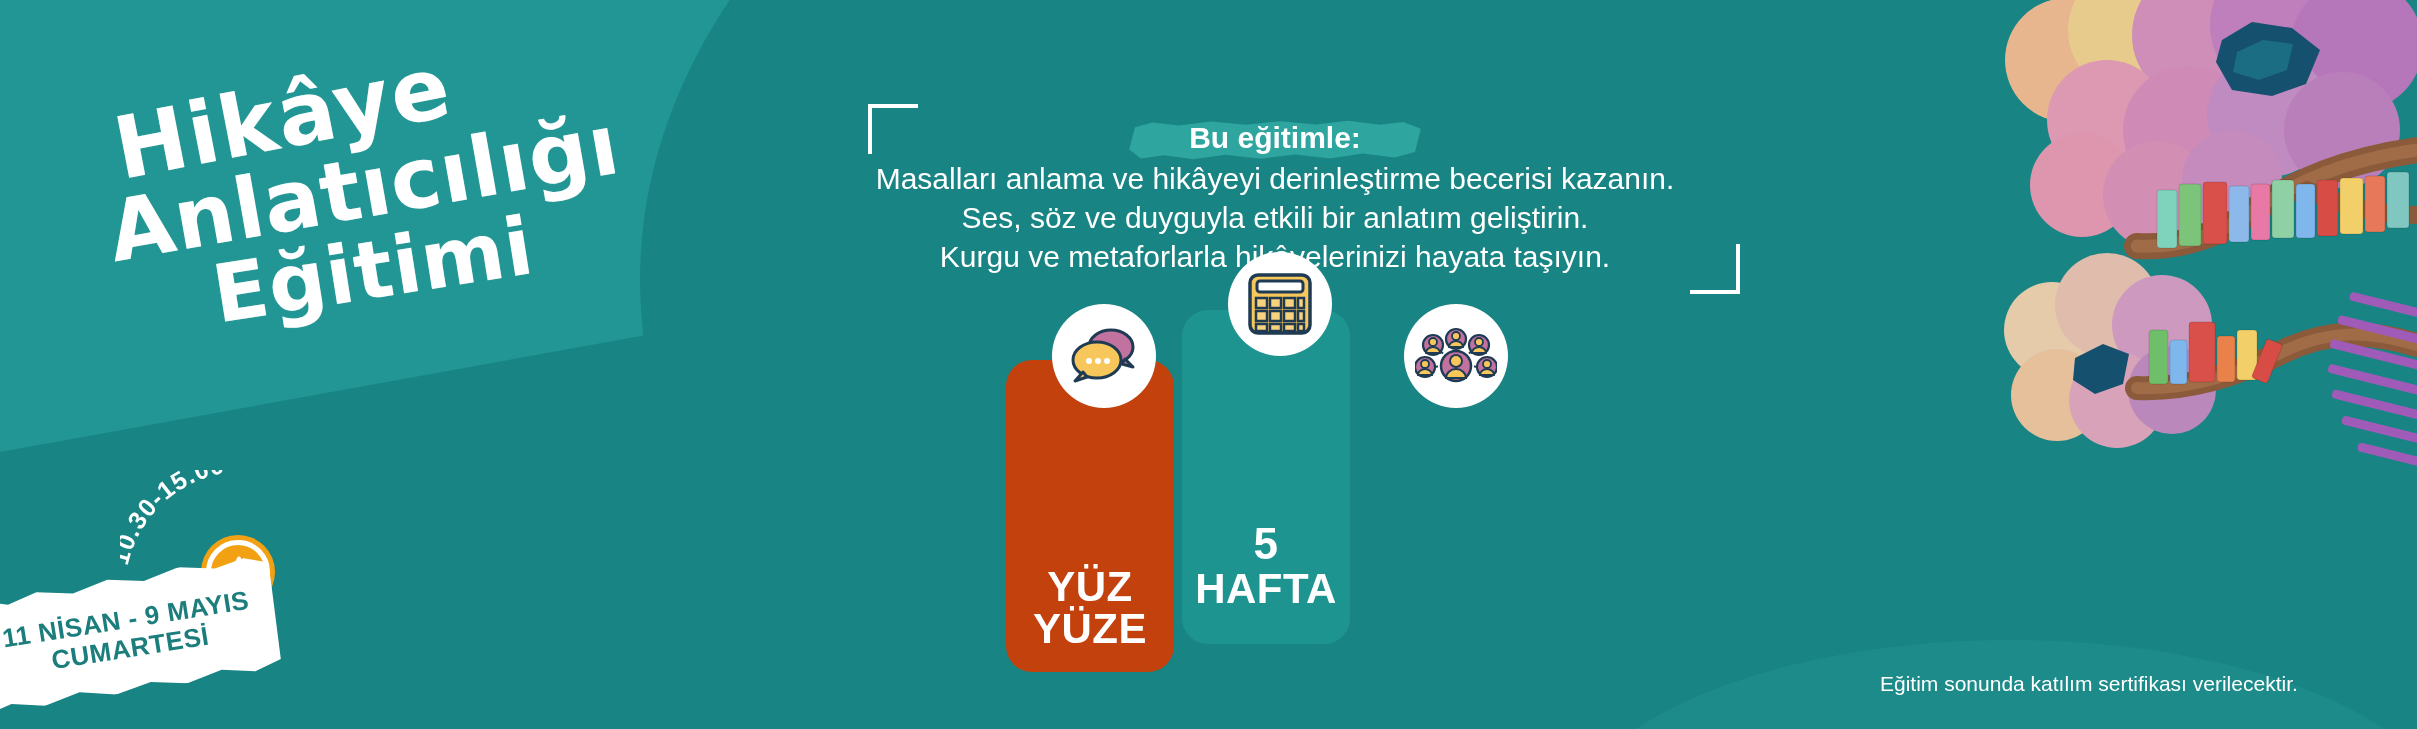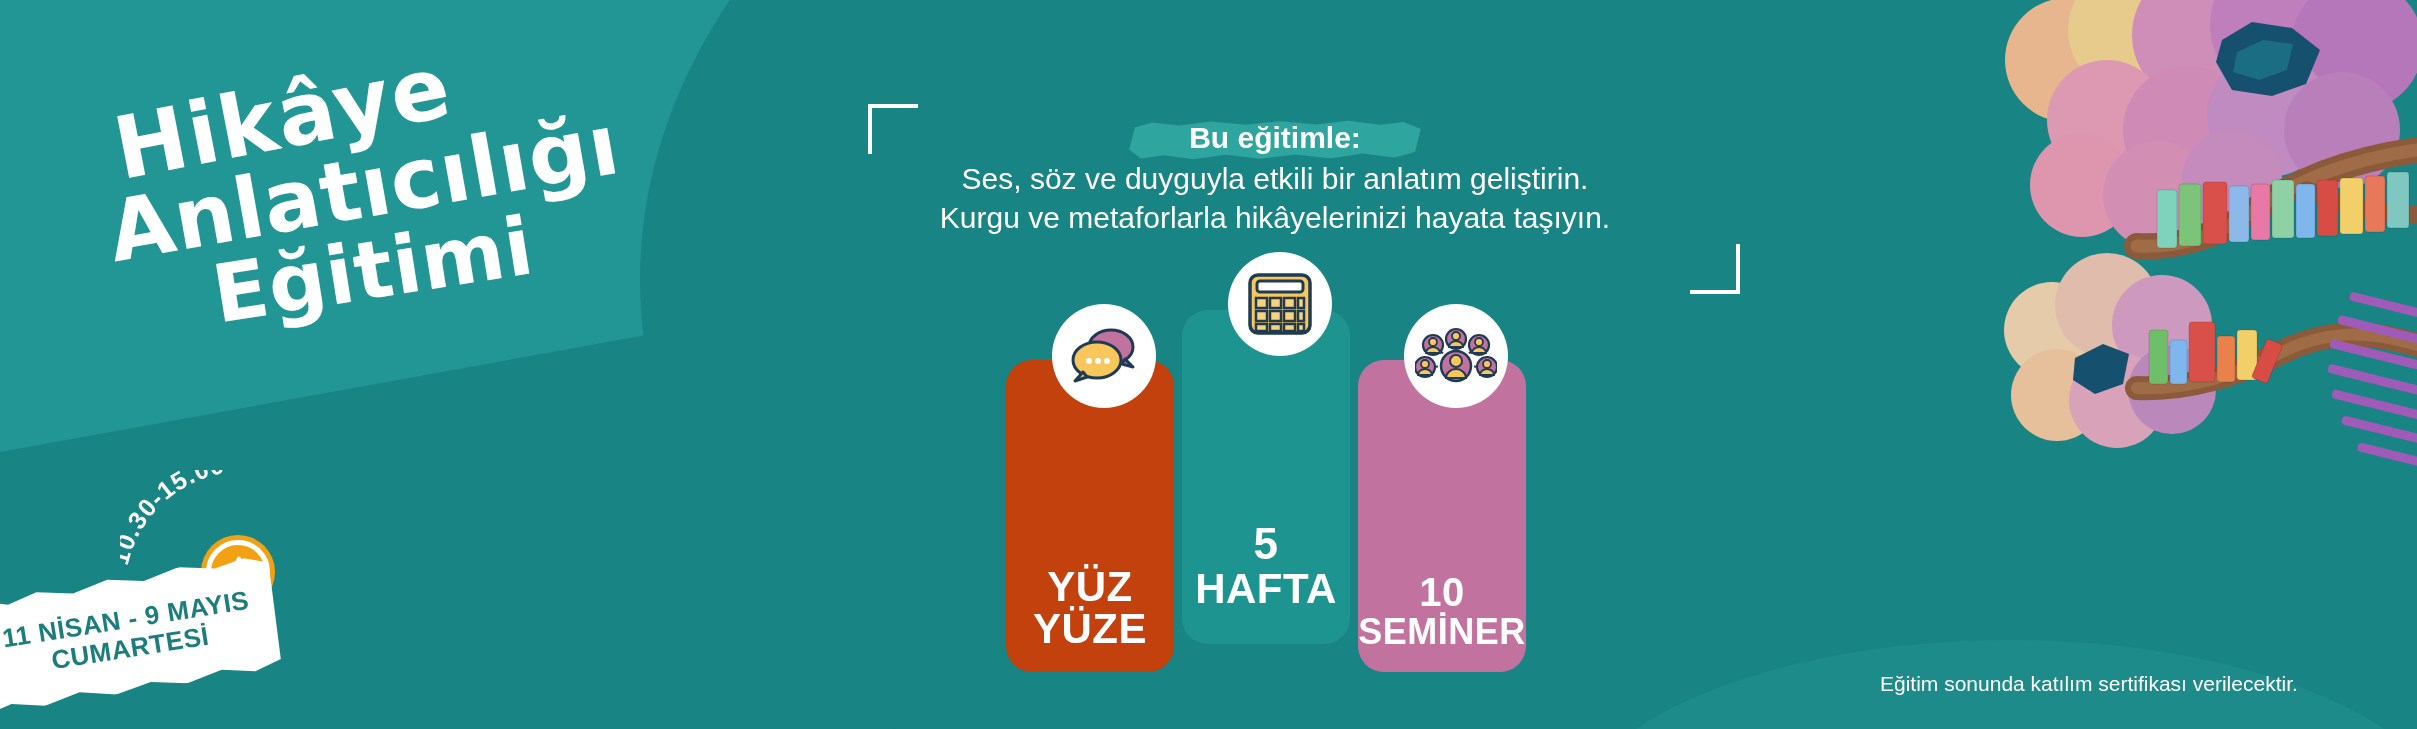--- a/index.html
+++ b/index.html
@@ -153,46 +153,41 @@
   </div>
 
   <div class="layer bracket" id="bracket-tl"></div>
   <div class="layer bracket" id="bracket-br"></div>
 
   <div class="layer" id="center-copy">
     <div id="headline-wrap">
       <div id="headline-brush"></div>
       <div id="headline">Bu eğitimle:</div>
     </div>
+    <div class="body-line">Masalları anlama ve hikâyeyi derinleştirme becerisi kazanın.</div>
     <div class="body-line">Ses, söz ve duyguyla etkili bir anlatım geliştirin.</div>
     <div class="body-line">Kurgu ve metaforlarla hikâyelerinizi hayata taşıyın.</div>
   </div>
 
   <div class="layer" id="cards">
 
     <div class="card" id="card-left">
       <div class="card-label">
         <span>YÜZ</span><br>
         <span>YÜZE</span>
       </div>
     </div>
 
     <div class="card" id="card-center">
       <div class="card-label">
         <span class="big-num">5</span>
         <span>HAFTA</span>
       </div>
     </div>
 
-    <div class="card" id="card-right">
-      <div class="card-label">
-        <span class="big-num">10</span>
-        <span>SEMİNER</span>
-      </div>
-    </div>
 
     <div class="icon-circle" id="icon-left">
       <svg width="74" height="66" viewBox="0 0 74 66">
         <ellipse cx="44" cy="24" rx="22" ry="17" fill="#c2729f" stroke="#1f3b54" stroke-width="3"></ellipse>
         <path d="M58 36 L66 44 L55 41 Z" fill="#c2729f" stroke="#1f3b54" stroke-width="3" stroke-linejoin="round"></path>
         <ellipse cx="30" cy="37" rx="24" ry="18" fill="#f7c75c" stroke="#1f3b54" stroke-width="3"></ellipse>
         <path d="M16 49 L8 58 L20 54 Z" fill="#f7c75c" stroke="#1f3b54" stroke-width="3" stroke-linejoin="round"></path>
         <circle cx="22" cy="38" r="3" fill="#ffffff"></circle>
         <circle cx="31" cy="38" r="3" fill="#ffffff"></circle>
         <circle cx="40" cy="38" r="3" fill="#ffffff"></circle>

